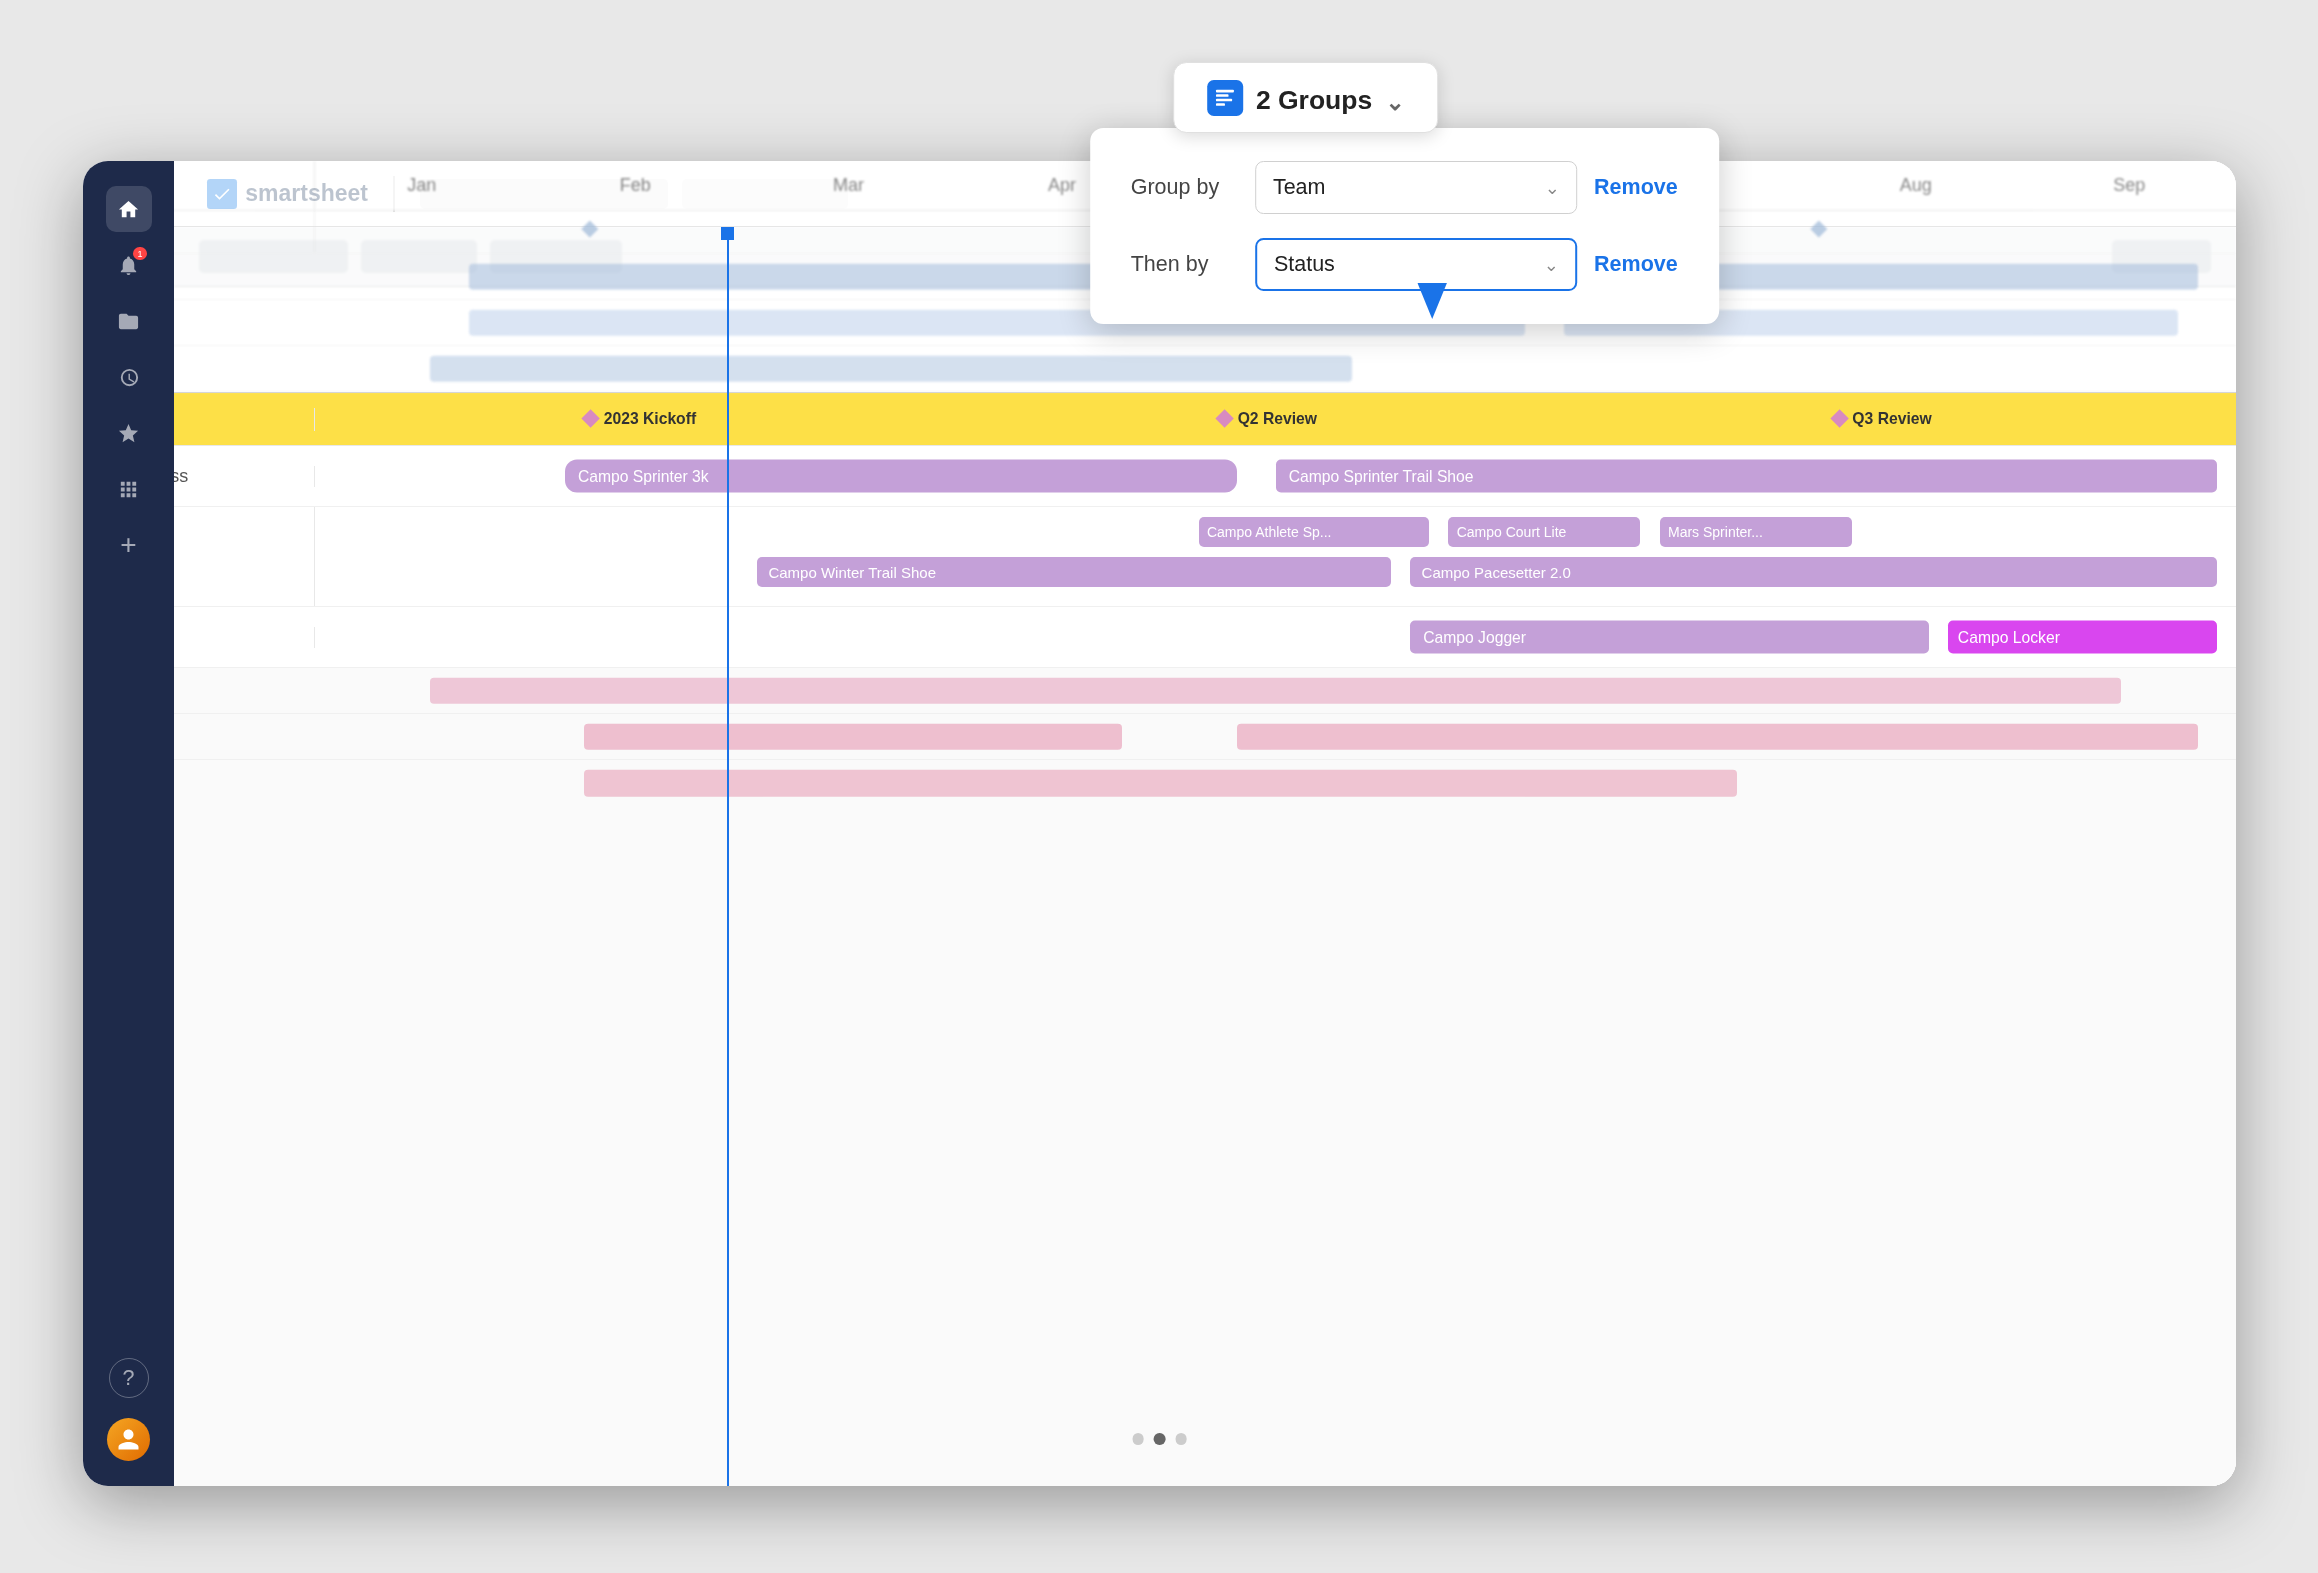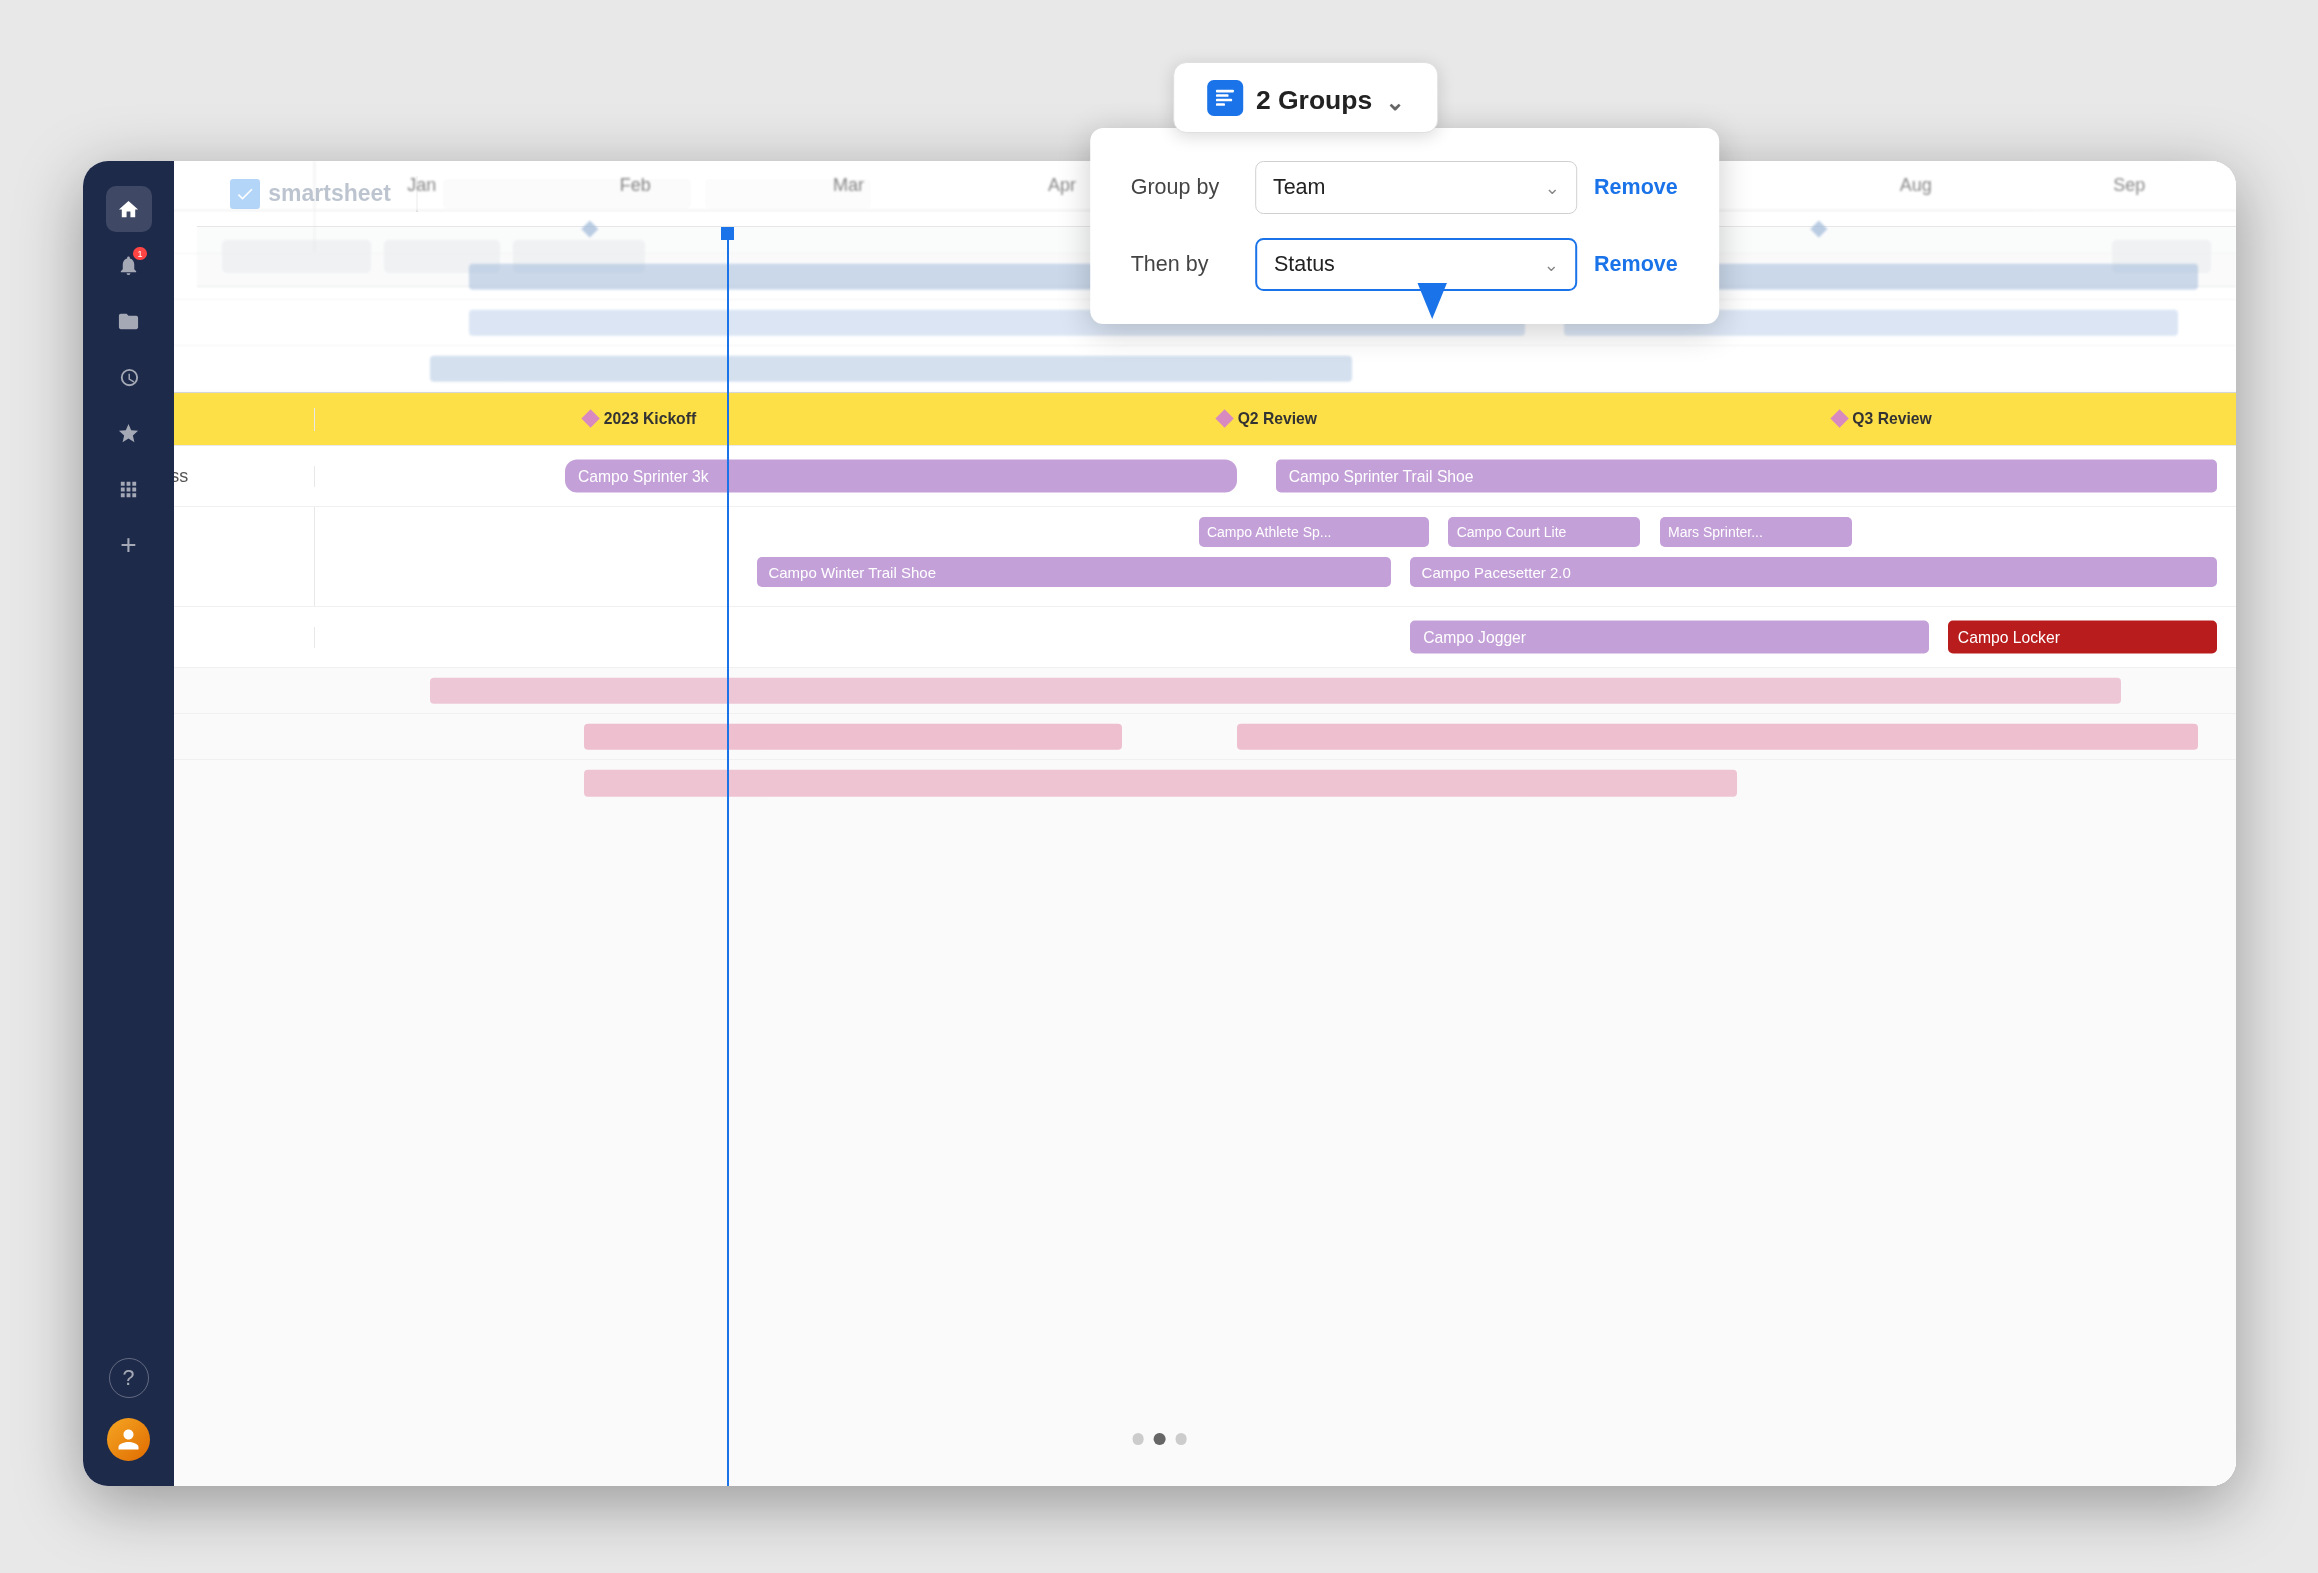--- a/index.html
+++ b/index.html
@@ -99,21 +99,20 @@
       cursor: pointer;
     }
 
     
     .main-content {
       flex: 1;
       display: flex;
       flex-direction: column;
       overflow: hidden;
       background: white;
-      padding-left: 23px;
     }
 
     
     .top-bar {
       height: 66px;
       background: white;
       border-bottom: 0.8px solid #e0e0e0;
       display: flex;
       align-items: center;
       padding: 0 33px;
@@ -467,21 +466,21 @@
 
               <div style="position:absolute; left:23%; width:33%; height:30px; top:50px; background:#c4a0d8; border-radius:5px; display:flex; align-items:center; padding:0 11.6px; font-size:15px; color:white; font-weight:500;">Campo Winter Trail Shoe</div>
               <div style="position:absolute; left:57%; width:42%; height:30px; top:50px; background:#c4a0d8; border-radius:5px; display:flex; align-items:center; padding:0 11.6px; font-size:15px; color:white; font-weight:500;">Campo Pacesetter 2.0</div>
             </div>
           </div>
 
           <div style="display:flex; min-height:60px; border-bottom:0.8px solid #f0f0f0; align-items:center;">
             <div style="width:232px; flex-shrink:0; padding:0 13.2px; font-size:18px; color:#555; border-right:0.8px solid #e8e8e8;">At Risk</div>
             <div style="flex:1; position:relative; height:60px;">
               <div style="position:absolute; left:57%; width:27%; height:33px; top:50%; transform:translateY(-50%); background:#c4a0d8; border-radius:5px; display:flex; align-items:center; padding:0 13.2px; font-size:15.7px; color:white; font-weight:500;">Campo Jogger</div>
-              <div style="position:absolute; left:85%; width:14%; height:33px; top:50%; transform:translateY(-50%); background:#b91c1c; border-radius:5px; display:flex; align-items:center; padding:0 10px; font-size:15.7px; color:white; font-weight:500;">Campo Locker</div>
+              <div style="position:absolute; left:85%; width:14%; height:33px; top:50%; transform:translateY(-50%); background:#d946ef; border-radius:5px; display:flex; align-items:center; padding:0 10px; font-size:15.7px; color:white; font-weight:500;">Campo Locker</div>
             </div>
           </div>
 
           <div style="flex:1; display:flex; flex-direction:column; position:relative; overflow:hidden; background:#fafafa;">
 
             <div style="height:46px; display:flex; align-items:center; border-bottom:0.8px solid #f0f0f0;">
               <div style="width:232px; flex-shrink:0; border-right:0.8px solid #e8e8e8;"></div>
               <div style="flex:1; position:relative; height:100%;">
                 <div style="position:absolute; left:6%; width:88%; height:26.5px; top:50%; transform:translateY(-50%); background:#e8b0c8; border-radius:4.1px; opacity:0.7;"></div>
               </div>

